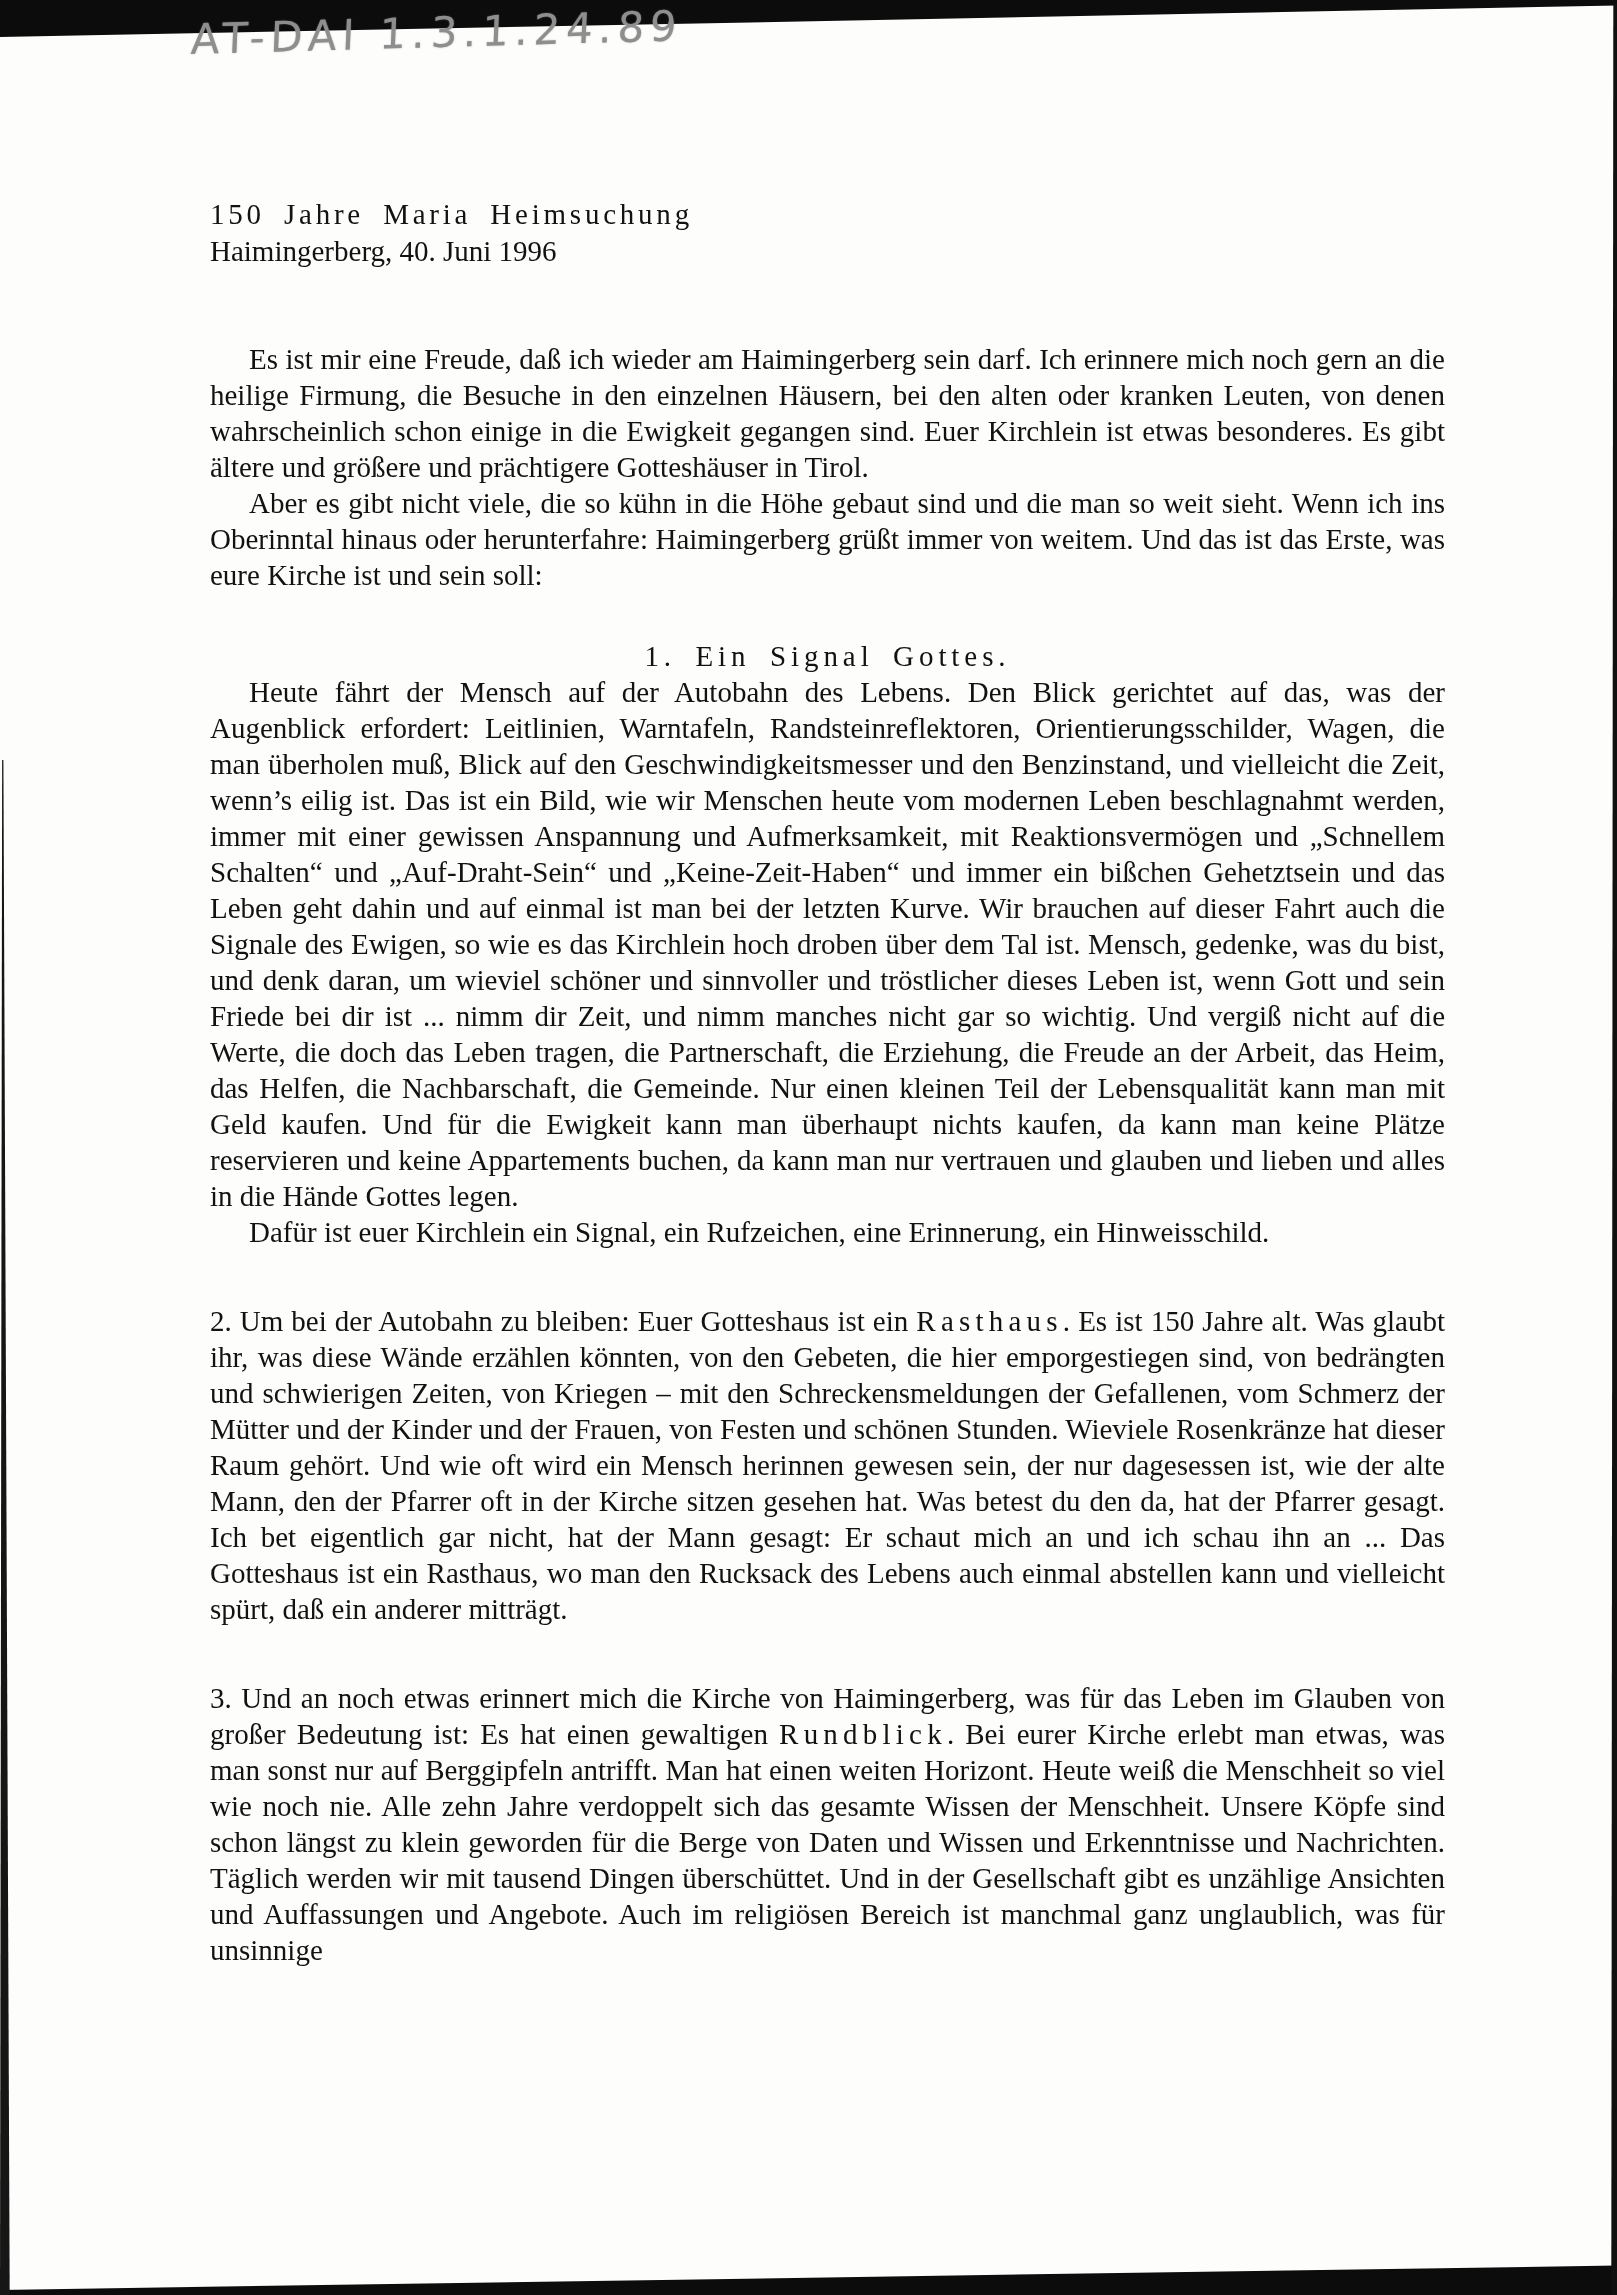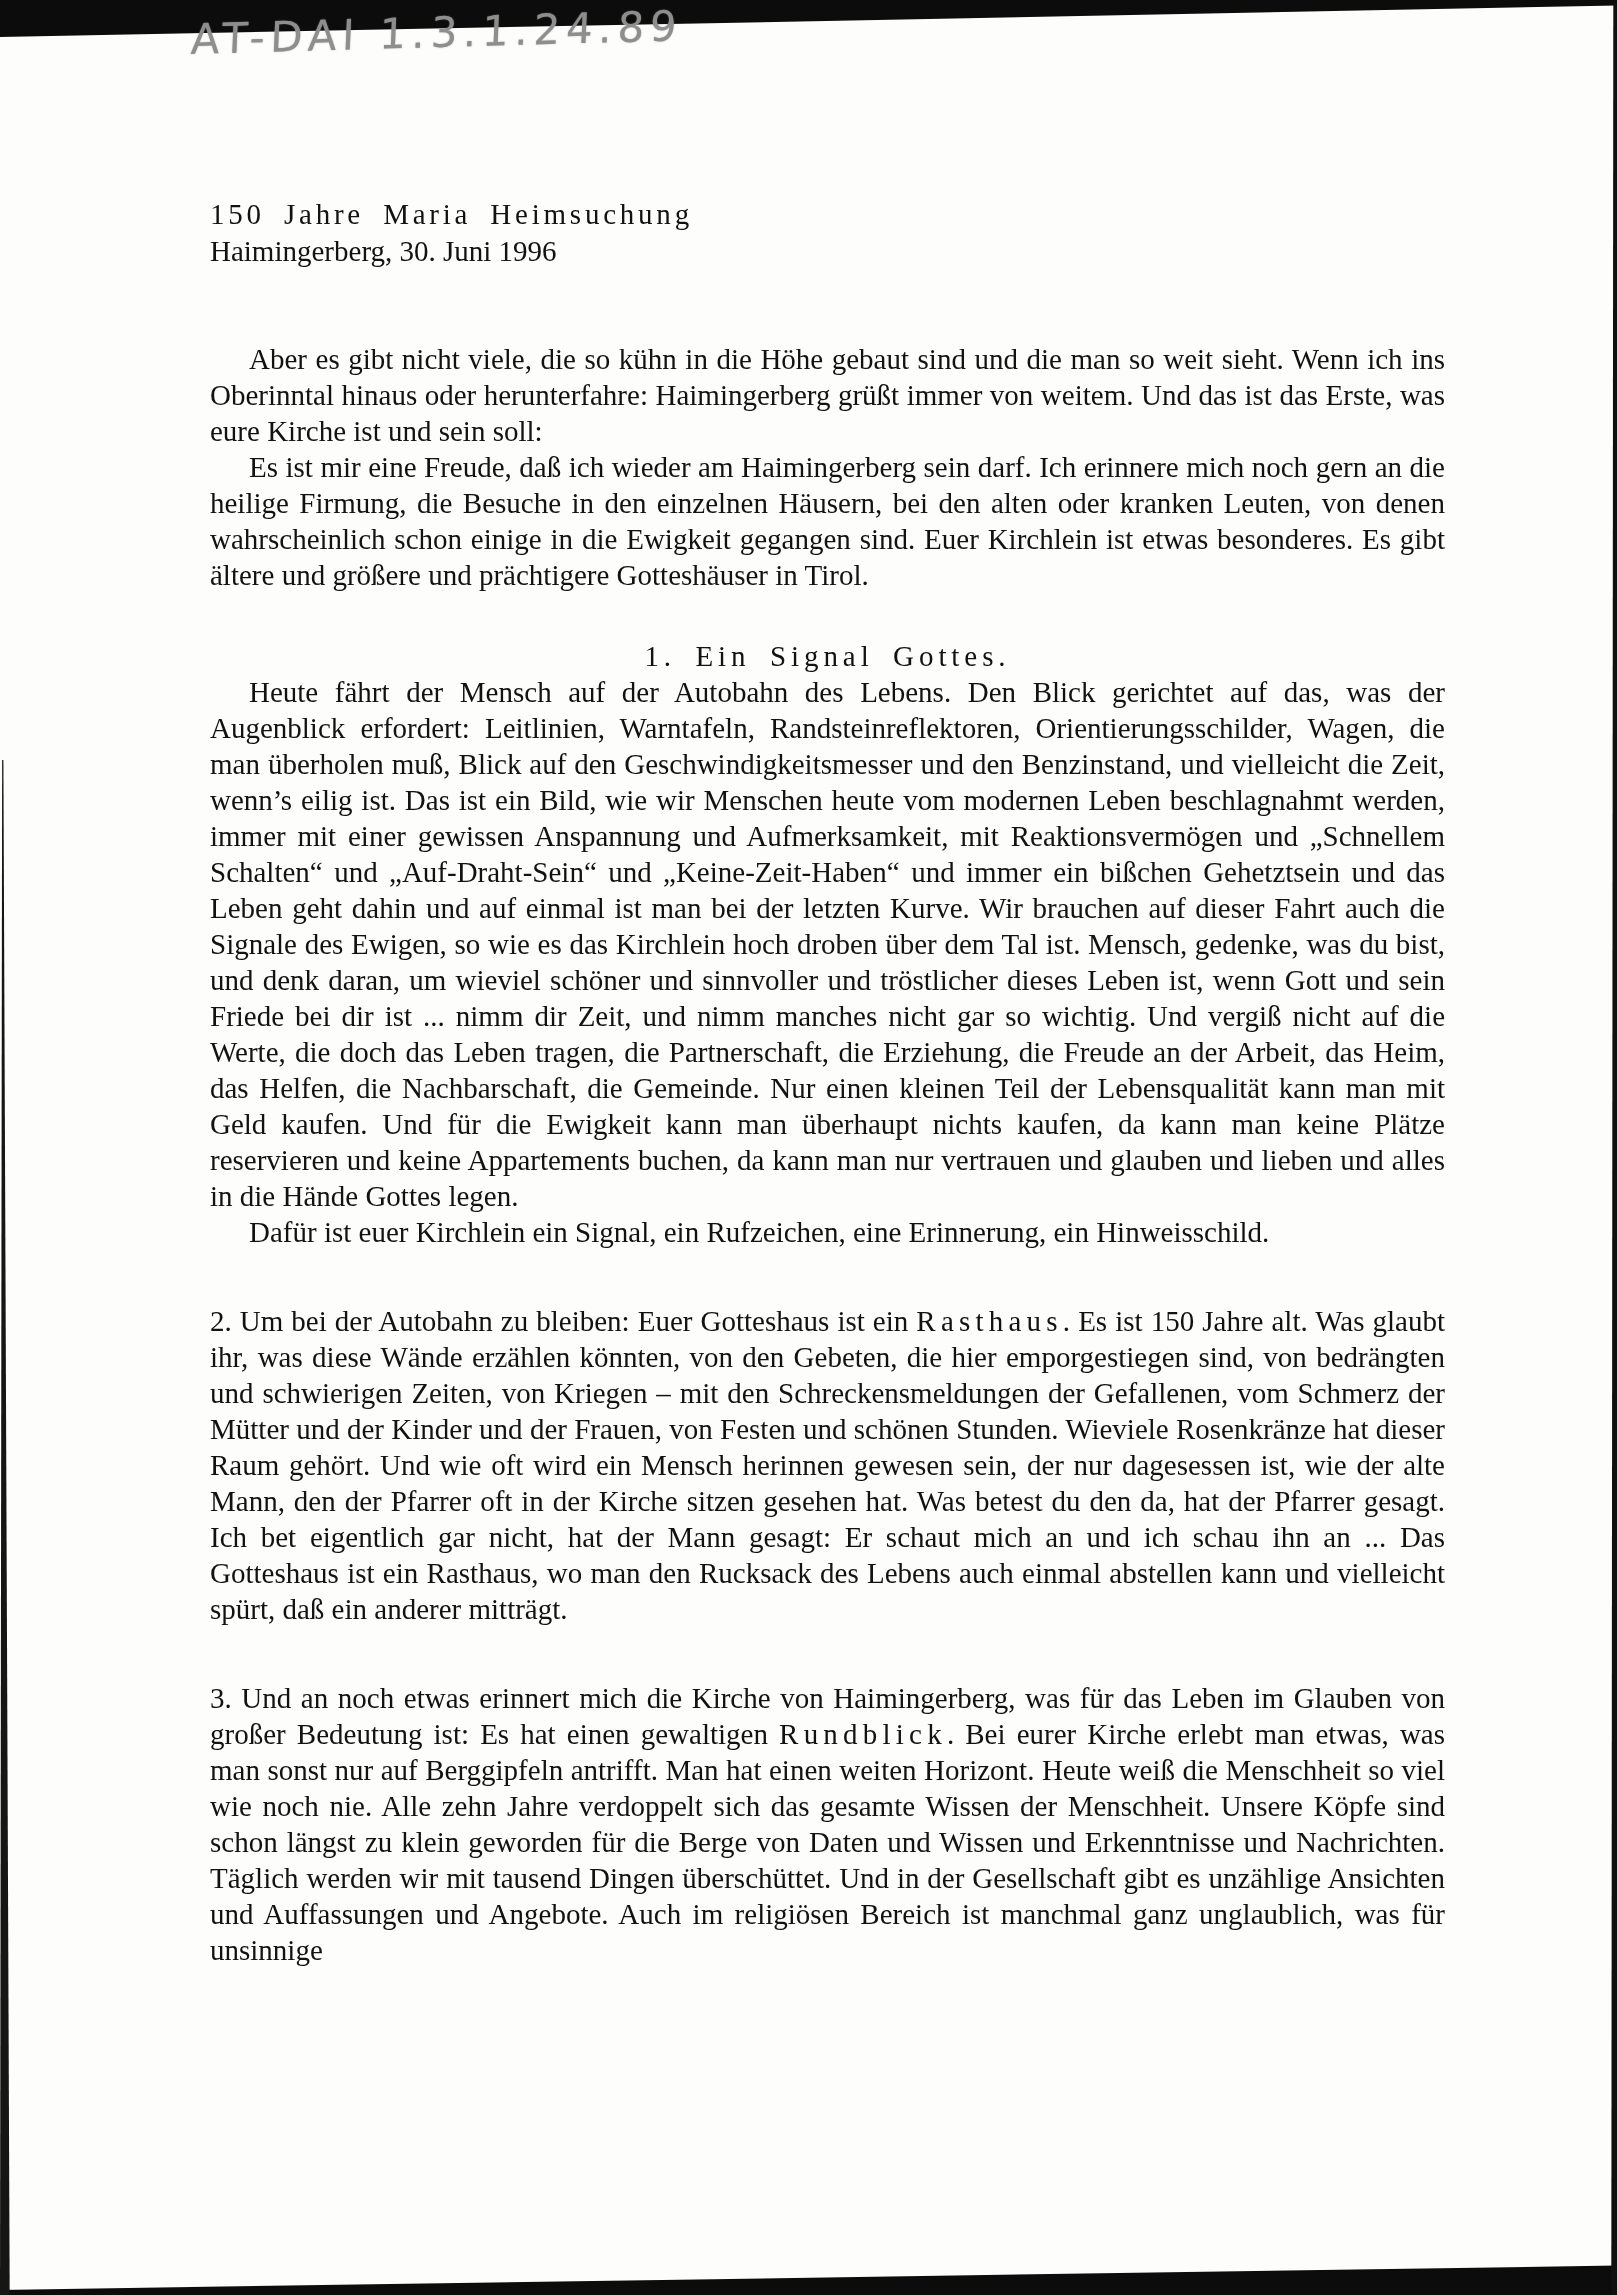--- a/index.html
+++ b/index.html
@@ -91,26 +91,26 @@
 <div class="scan-edge scan-edge-bottom"></div>
 <div class="scan-edge scan-edge-left"></div>
 <div class="scan-edge scan-edge-right"></div>
 
 <div class="annotation">AT-DAI 1.3.1.24.89</div>
 
 <div class="page-text">
 
   <div class="doc-header">
     <div class="doc-title">150 Jahre Maria Heimsuchung</div>
-    <div class="doc-date">Haimingerberg, 30. Juni 1996</div>
+    <div class="doc-date">Haimingerberg, 40. Juni 1996</div>
   </div>
 
+  <p class="indent">Es ist mir eine Freude, daß ich wieder am Haimingerberg sein darf. Ich erinnere mich noch gern an die heilige Firmung, die Besuche in den einzelnen Häusern, bei den alten oder kranken Leuten, von denen wahrscheinlich schon einige in die Ewigkeit gegangen sind. Euer Kirchlein ist etwas besonderes. Es gibt ältere und größere und prächtigere Gotteshäuser in Tirol.</p>
+
   <p class="indent">Aber es gibt nicht viele, die so kühn in die Höhe gebaut sind und die man so weit sieht. Wenn ich ins Oberinntal hinaus oder herunterfahre: Haimingerberg grüßt immer von weitem. Und das ist das Erste, was eure Kirche ist und sein soll:</p>
-
-  <p class="indent">Es ist mir eine Freude, daß ich wieder am Haimingerberg sein darf. Ich erinnere mich noch gern an die heilige Firmung, die Besuche in den einzelnen Häusern, bei den alten oder kranken Leuten, von denen wahrscheinlich schon einige in die Ewigkeit gegangen sind. Euer Kirchlein ist etwas besonderes. Es gibt ältere und größere und prächtigere Gotteshäuser in Tirol.</p>
 
   <p class="sect-heading">1. Ein Signal Gottes.</p>
 
   <p class="indent">Heute fährt der Mensch auf der Autobahn des Lebens. Den Blick gerichtet auf das, was der Augenblick erfordert: Leitlinien, Warntafeln, Randsteinreflektoren, Orientierungsschilder, Wagen, die man überholen muß, Blick auf den Geschwindigkeitsmesser und den Benzinstand, und vielleicht die Zeit, wenn’s eilig ist. Das ist ein Bild, wie wir Menschen heute vom modernen Leben beschlagnahmt werden, immer mit einer gewissen Anspannung und Aufmerksamkeit, mit Reaktionsvermögen und „Schnellem Schalten“ und „Auf-Draht-Sein“ und „Keine-Zeit-Haben“ und immer ein bißchen Gehetztsein und das Leben geht dahin und auf einmal ist man bei der letzten Kurve. Wir brauchen auf dieser Fahrt auch die Signale des Ewigen, so wie es das Kirchlein hoch droben über dem Tal ist. Mensch, gedenke, was du bist, und denk daran, um wieviel schöner und sinnvoller und tröstlicher dieses Leben ist, wenn Gott und sein Friede bei dir ist ... nimm dir Zeit, und nimm manches nicht gar so wichtig. Und vergiß nicht auf die Werte, die doch das Leben tragen, die Partnerschaft, die Erziehung, die Freude an der Arbeit, das Heim, das Helfen, die Nachbarschaft, die Gemeinde. Nur einen kleinen Teil der Lebensqualität kann man mit Geld kaufen. Und für die Ewigkeit kann man überhaupt nichts kaufen, da kann man keine Plätze reservieren und keine Appartements buchen, da kann man nur vertrauen und glauben und lieben und alles in die Hände Gottes legen.</p>
 
   <p class="indent">Dafür ist euer Kirchlein ein Signal, ein Rufzeichen, eine Erinnerung, ein Hinweisschild.</p>
 
   <p class="section-gap"><span>2. Um bei der Autobahn zu bleiben: Euer Gotteshaus ist ein </span><span class="sperr">Rasthaus</span><span>. Es ist 150 Jahre alt. Was glaubt ihr, was diese Wände erzählen könnten, von den Gebeten, die hier emporgestiegen sind, von bedrängten und schwierigen Zeiten, von Kriegen – mit den Schreckensmeldungen der Gefallenen, vom Schmerz der Mütter und der Kinder und der Frauen, von Festen und schönen Stunden. Wieviele Rosenkränze hat dieser Raum gehört. Und wie oft wird ein Mensch herinnen gewesen sein, der nur dagesessen ist, wie der alte Mann, den der Pfarrer oft in der Kirche sitzen gesehen hat. Was betest du den da, hat der Pfarrer gesagt. Ich bet eigentlich gar nicht, hat der Mann gesagt: Er schaut mich an und ich schau ihn an ... Das Gotteshaus ist ein Rasthaus, wo man den Rucksack des Lebens auch einmal abstellen kann und vielleicht spürt, daß ein anderer mitträgt.</span></p>
 
   <p class="section-gap"><span>3. Und an noch etwas erinnert mich die Kirche von Haimingerberg, was für das Leben im Glauben von großer Bedeutung ist: Es hat einen gewaltigen </span><span class="sperr">Rundblick</span><span>. Bei eurer Kirche erlebt man etwas, was man sonst nur auf Berggipfeln antrifft. Man hat einen weiten Horizont. Heute weiß die Menschheit so viel wie noch nie. Alle zehn Jahre verdoppelt sich das gesamte Wissen der Menschheit. Unsere Köpfe sind schon längst zu klein geworden für die Berge von Daten und Wissen und Erkenntnisse und Nachrichten. Täglich werden wir mit tausend Dingen überschüttet. Und in der Gesellschaft gibt es unzählige Ansichten und Auffassungen und Angebote. Auch im religiösen Bereich ist manchmal ganz unglaublich, was für unsinnige</span></p>

